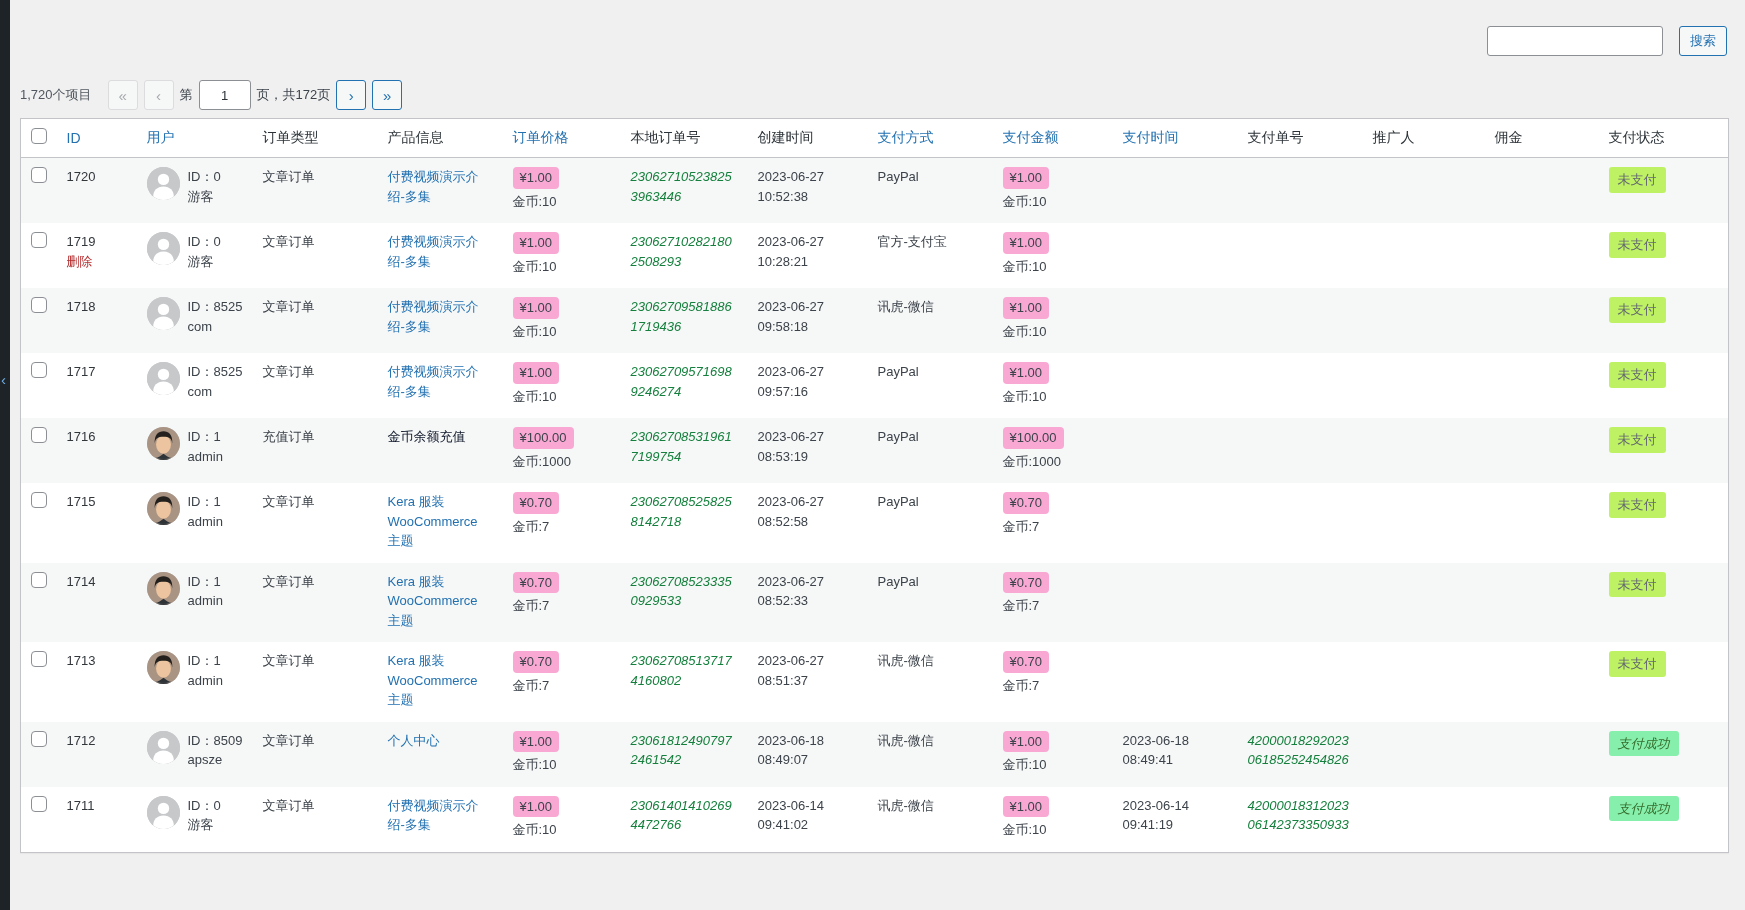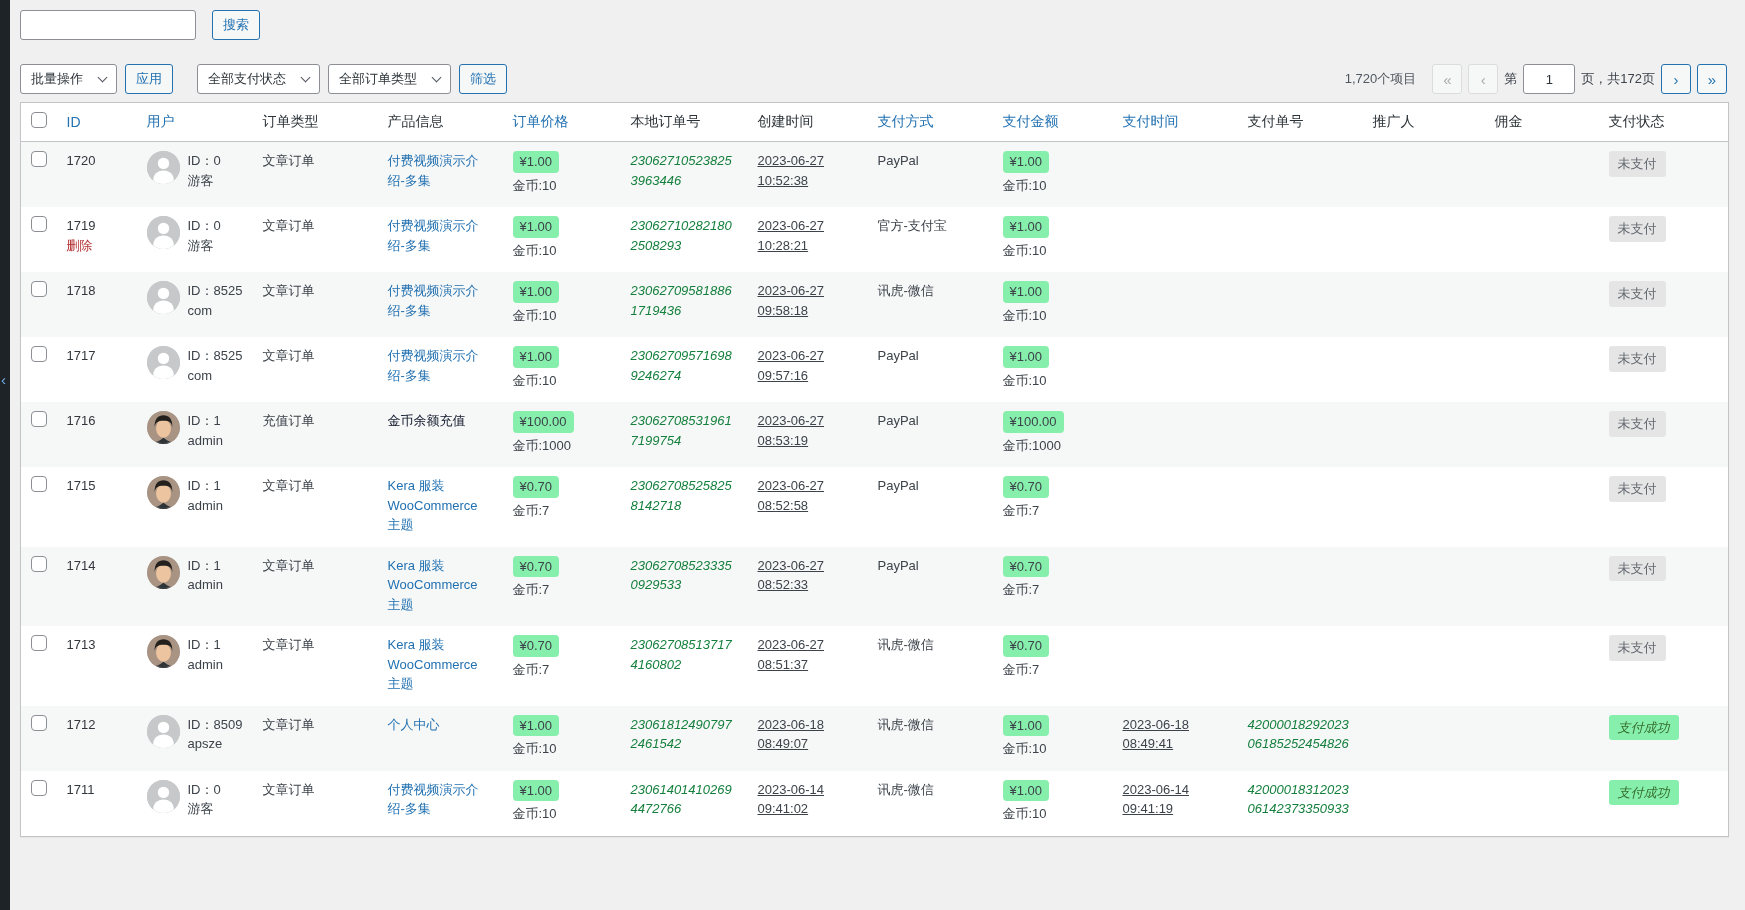--- a/index.html
+++ b/index.html
@@ -10,21 +10,21 @@
     font-family:"Liberation Sans","DejaVu Sans",sans-serif; font-size:13px;
   }
   
   .admin-rail { position:absolute; left:0; top:0; width:10px; height:910px; background:#1d2327; z-index:5; }
   .rail-arrow { position:absolute; top:372px; left:1px; color:#72aee6; font-size:15px; line-height:1; cursor:pointer; }
 
   .wrap { margin:0 18px 0 20px; }
   h1.page-title { font-size:23px; font-weight:400; color:#1d2327; margin:0; padding:18px 0 0 2px; line-height:1.3; }
   .subtitle { margin:12px 0 0 2px; font-size:13px; color:#3c434a; }
 
-  .search-row { display:flex; align-items:center; gap:16px; margin-top:10px; }
+  .search-row { display:flex; justify-content:flex-end; align-items:center; gap:16px; margin-top:26px; }
   .search-input { width:176px; height:30px; border:1px solid #8c8f94; border-radius:3px; background:#fff; padding:0 8px; font-size:14px; color:#2c3338; }
   .btn-secondary {
     height:30px; padding:0 10px; border:1px solid #2271b1; border-radius:3px;
     background:#f6f7f7; color:#2271b1; font-size:13px; cursor:pointer;
     font-family:inherit; display:inline-flex; align-items:center;
   }
 
   .tablenav { display:flex; justify-content:space-between; align-items:center; margin-top:24px; }
   .nav-left { display:flex; align-items:center; gap:8px; }
   .wp-select {
@@ -61,60 +61,44 @@
   .row-id { color:#32373c; }
   .row-delete { display:block; color:#b32d2e; cursor:pointer; text-decoration:none; }
   .col-user { overflow:hidden; }
   .avatar { width:33px; height:33px; border-radius:50%; overflow:hidden; float:left; margin-right:8px; background:#c6c8ca; }
   .avatar svg { display:none; width:33px; height:33px; }
   .avatar.is-guest svg.av-guest { display:block; }
   .avatar.is-photo svg.av-photo { display:block; }
   .user-meta { display:block; overflow:hidden; }
   .product { color:#2271b1; text-decoration:none; cursor:pointer; }
   .product.plain { color:#0f172a; cursor:default; }
-  .money-badge { display:inline-block; background:#86efac; border-radius:4px; padding:1px 7px; color:#3c434a; }
+  .money-badge { display:inline-block; background:#f9a8d4; border-radius:4px; padding:1px 7px; color:#3c434a; }
   .coin { margin-top:3px; }
   .num { font-style:italic; color:#15803d; white-space:pre-line; }
-  .time { white-space:pre-line;text-decoration:underline; }
+  .time { white-space:pre-line; }
   .status-badge { display:inline-block; border-radius:3px; padding:3px 9px; font-size:13px; }
-  .status-unpaid { background:#e5e5e5; color:#646970; }
+  .status-unpaid { background:#bef264; color:#646970; }
   .status-paid { background:#86efac; color:#376e2e;font-style:italic; }
 </style>
 </head>
 <body>
 
 <div class="admin-rail">
   <span class="rail-arrow">‹</span>
 </div>
 
 <div class="wrap">
 
 
   <div class="search-row">
     <input type="text" class="search-input" value="" style="">
     <button class="btn-secondary">搜索</button>
   </div>
 
   <div class="tablenav top">
-    <div class="nav-left">
-      <div class="wp-select">
-        <span>批量操作</span>
-        <span class="chev"></span>
-      </div>
-      <button class="btn-secondary">应用</button>
-      <div class="wp-select" style="margin-left:16px;">
-        <span>全部支付状态</span>
-        <span class="chev"></span>
-      </div>
-      <div class="wp-select">
-        <span>全部订单类型</span>
-        <span class="chev"></span>
-      </div>
-      <button class="btn-secondary">筛选</button>
-    </div>
     <div class="nav-right">
       <span class="displaying-num">1,720个项目</span>
       <span class="page-btn disabled">«</span>
       <span class="page-btn disabled">‹</span>
       <span class="paging-text">第</span>
       <input type="text" class="page-input" value="1" style="">
       <span class="paging-text">页，共172页</span>
       <span class="page-btn enabled">›</span>
       <span class="page-btn enabled">»</span>
     </div>

